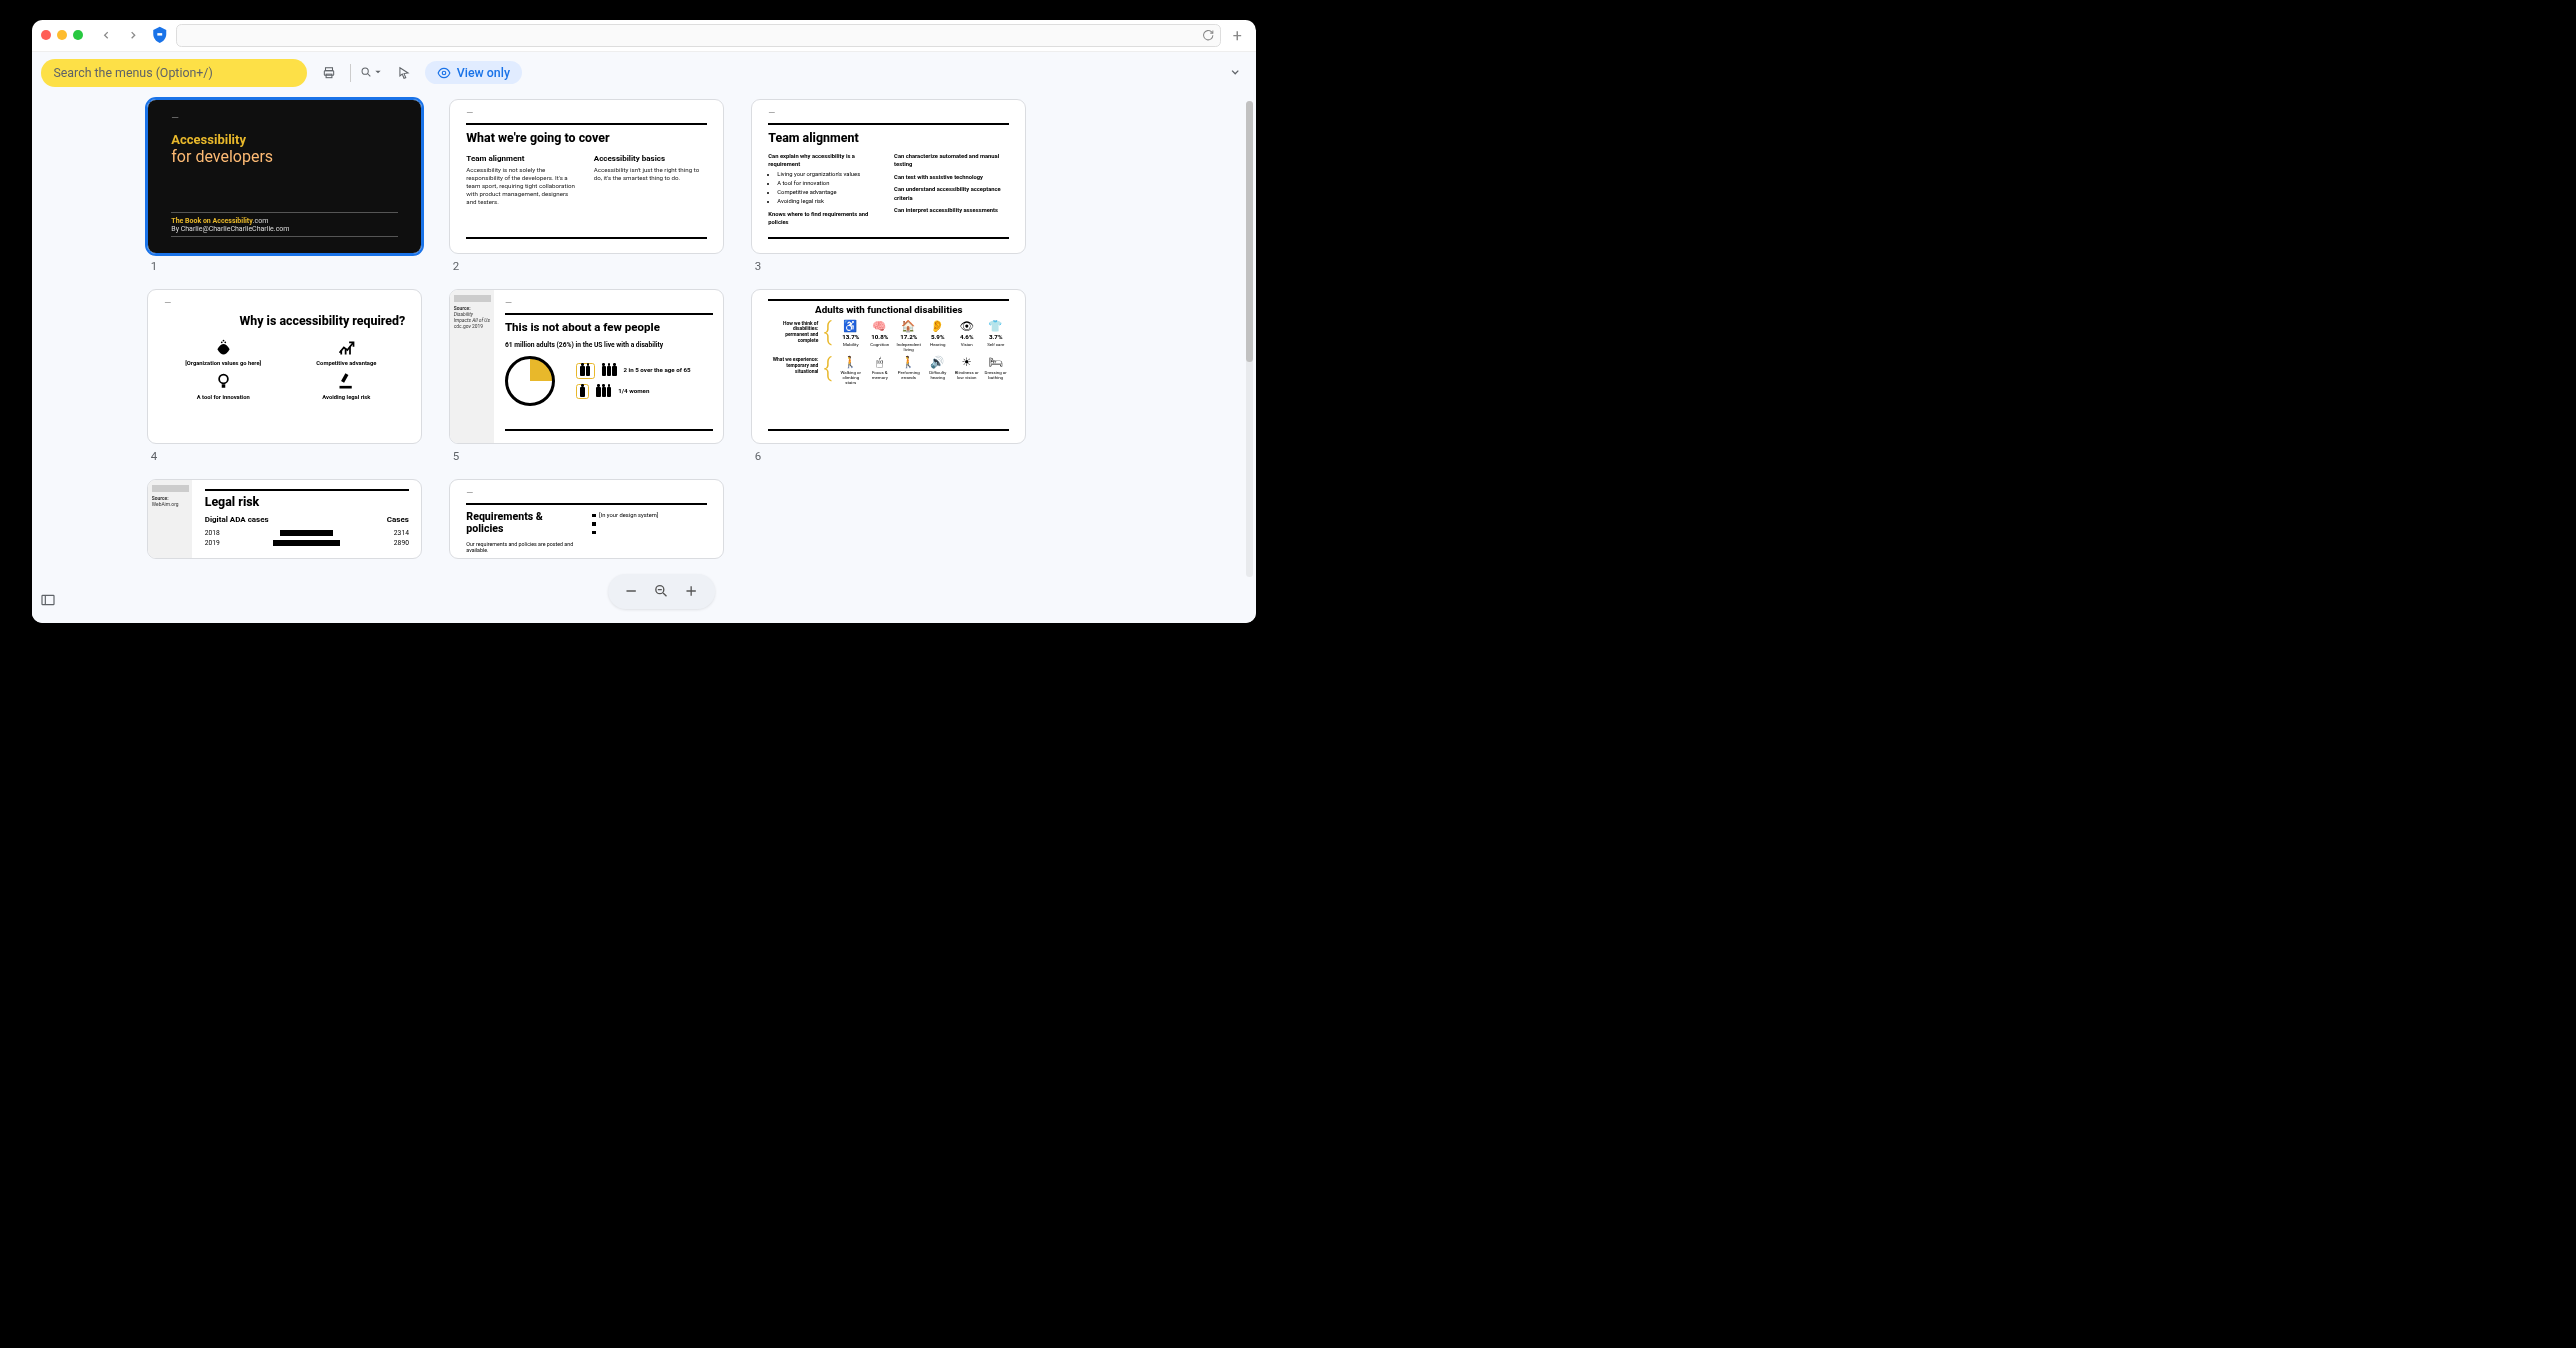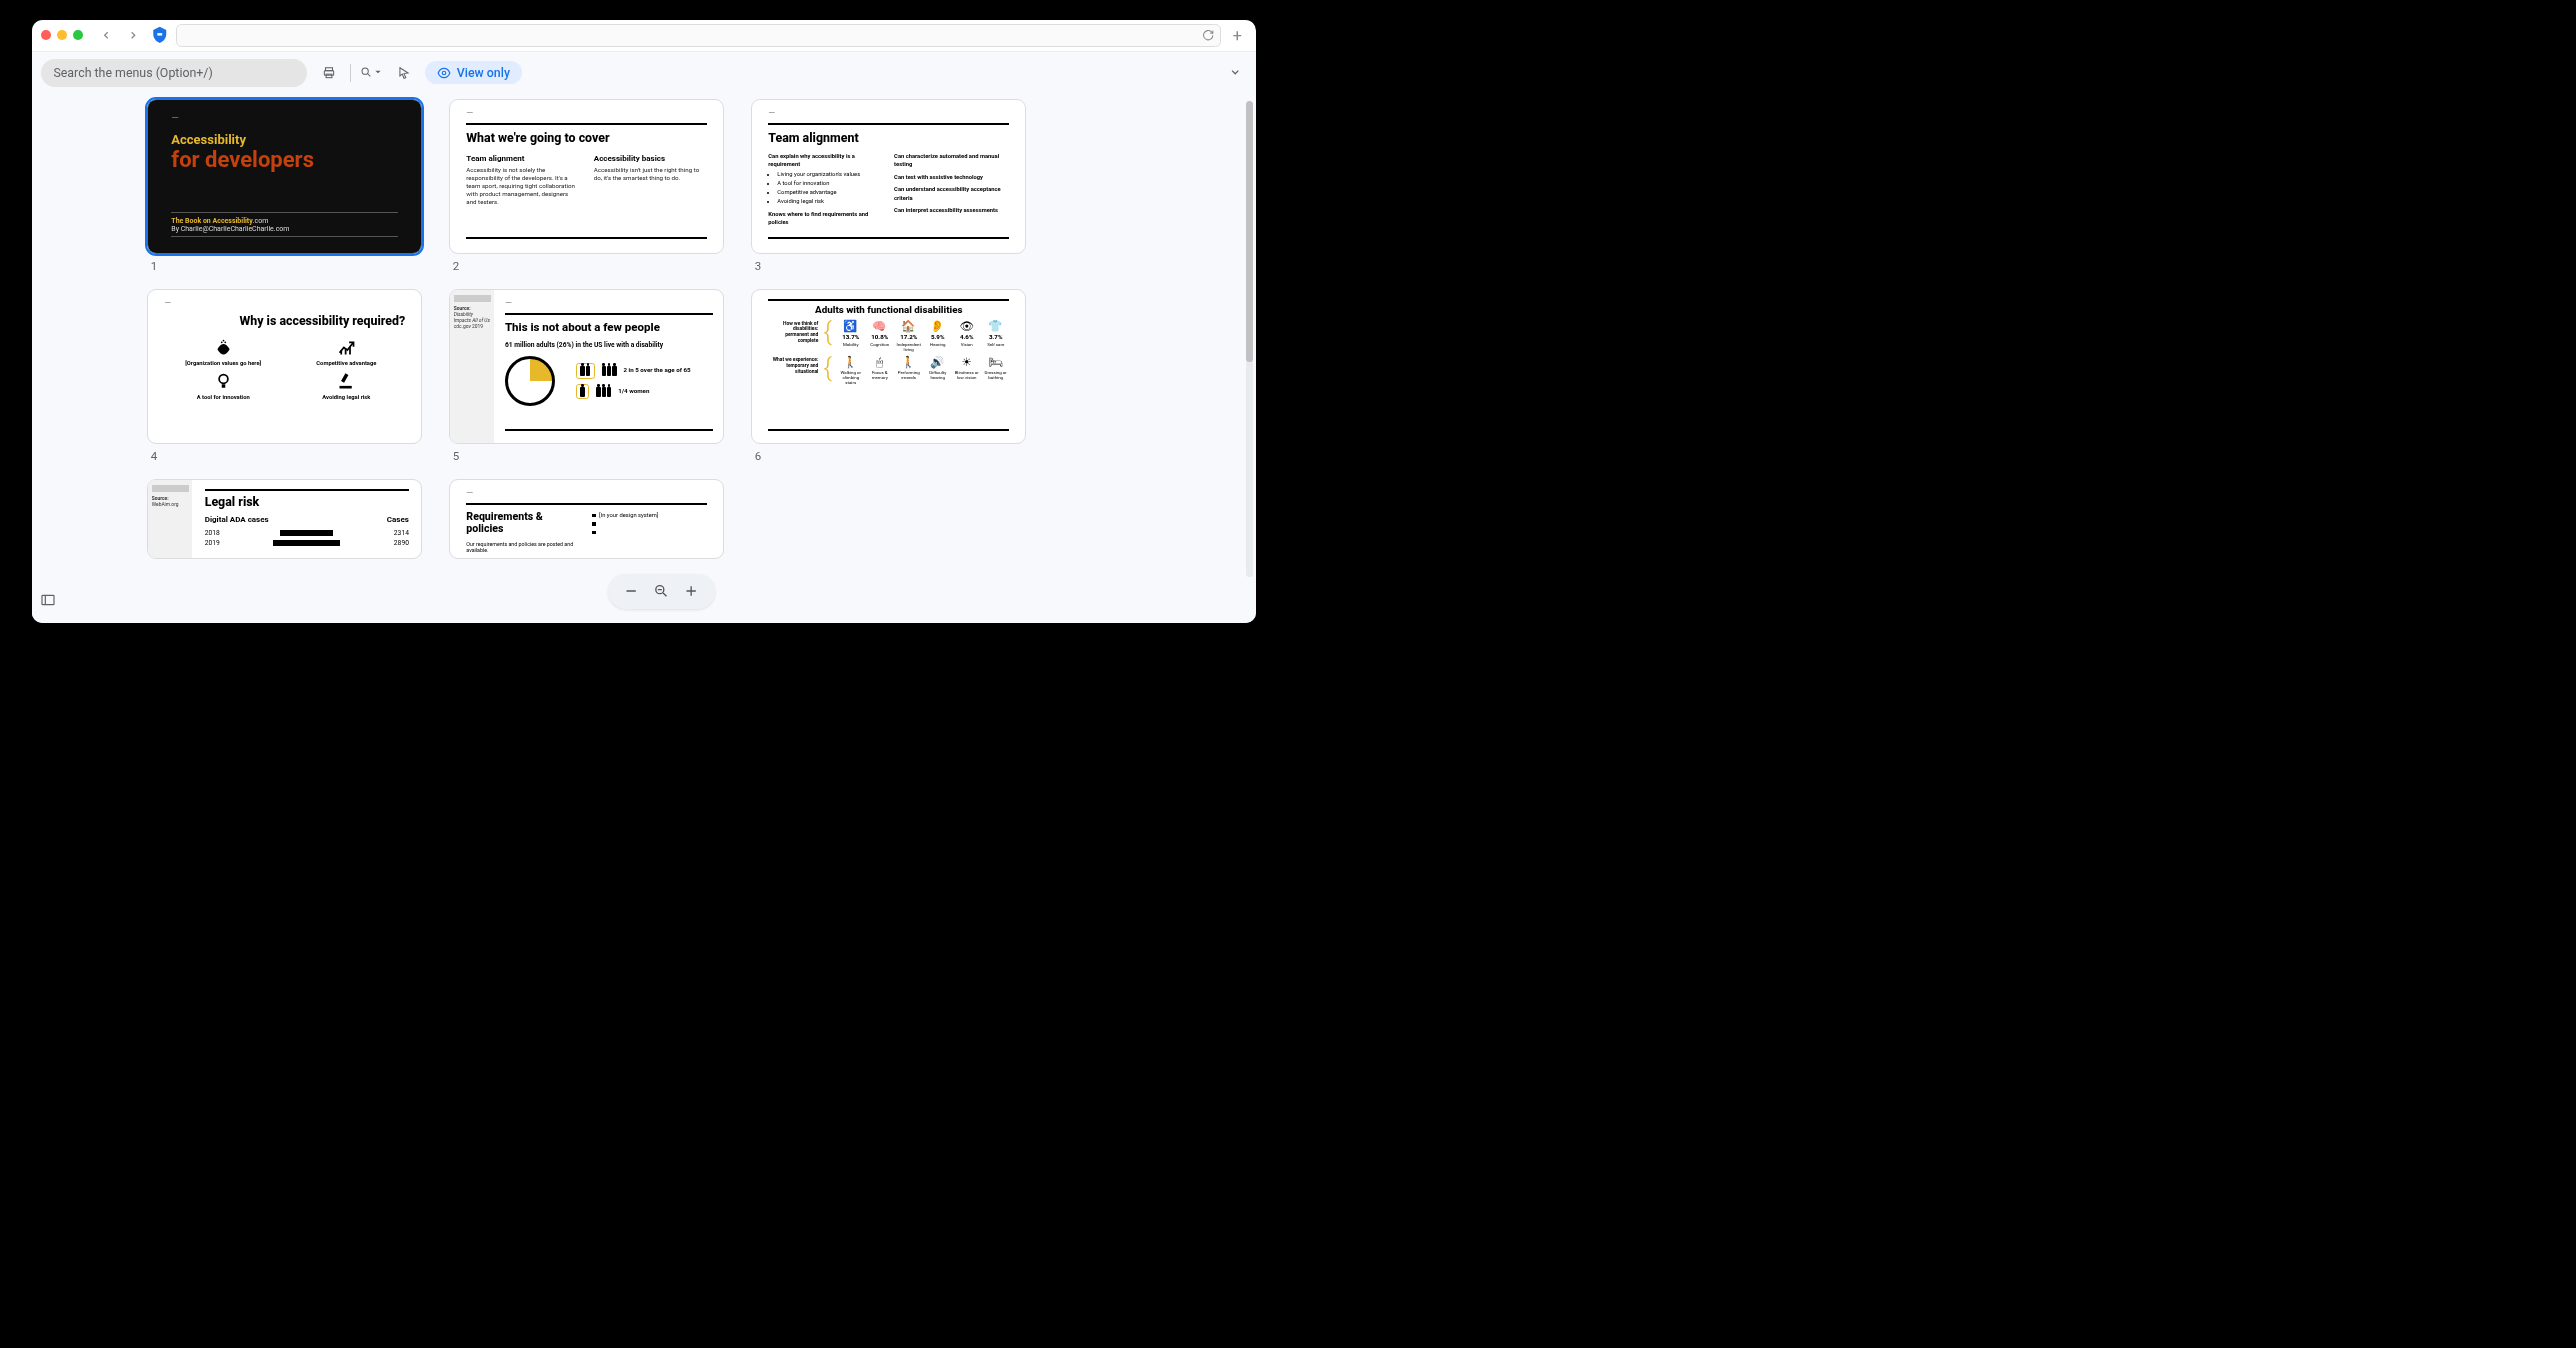--- a/index.html
+++ b/index.html
@@ -68,21 +68,21 @@
   
   .toolbar-wrap {
     padding: 7px 9px;
     background: #f7f9fd;
   }
   .toolbar {
     display:flex; align-items:center; gap:9px;
   }
   .search {
     height: 28px; width: 266px;
-    background: #e5e5e5; border-radius: 14px;
+    background: #fde047; border-radius: 14px;
     display:flex; align-items:center; padding: 0 12.4px;
     color: #5f6368; font-size: 12.4px;
     border: none;
   }
   .tb-btn {
     width: 25px; height: 25px; display:flex; align-items:center; justify-content:center;
     color:#5f6368; cursor:pointer;
   }
   .tb-btn svg { width: 14px; height:14px; }
   .divider {
@@ -156,21 +156,21 @@
     font-size:11.5px; color:#5f6368; margin: 5.3px 0 10.6px 3.5px;
   }
   
   .slide-pad { padding: 9px 16px 9px 16px; height:100%; position:relative; font-size:7px; color:#000; }
   .hr-dark { height:1.8px; background:#000; margin: 5.3px 0; }
   .slide-dash { color:#888; font-size:9px; line-height:1; }
   
   .s1 { background:#0f0f0f; color:#fff; padding:12.4px 23px; height:100%; display:flex; flex-direction:column; }
   .s1 .dash { color:#888; font-size:9.8px; }
   .s1 .t1 { font-size:13px; font-weight:700; color:#e8b82b; margin-top:9px; }
-  .s1 .t2 { font-size:22px; font-weight:700; color:#c2410c; }
+  .s1 .t2 { font-size:16px; font-weight:400; color:#fdba74; }
   .s1 .foot { margin-top:auto; font-size:7px; color:#ddd; }
   .s1 .foot .y { color:#e8b82b; font-weight:700; }
   .s1 .hr { height:0.9px; background:#555; margin:3.5px 0; }
   
   .s2 .cols { display:flex; gap:14px; margin-top:3.5px; }
   .s2 .col { flex:1; }
   .s2 .h { font-weight:700; font-size:8px; margin-bottom:2.7px; }
   .s2 .p { font-size:6.2px; line-height:1.3; color:#222; }
   .s2 .title { font-size:12.4px; font-weight:800; margin-top:1.8px; }
   

